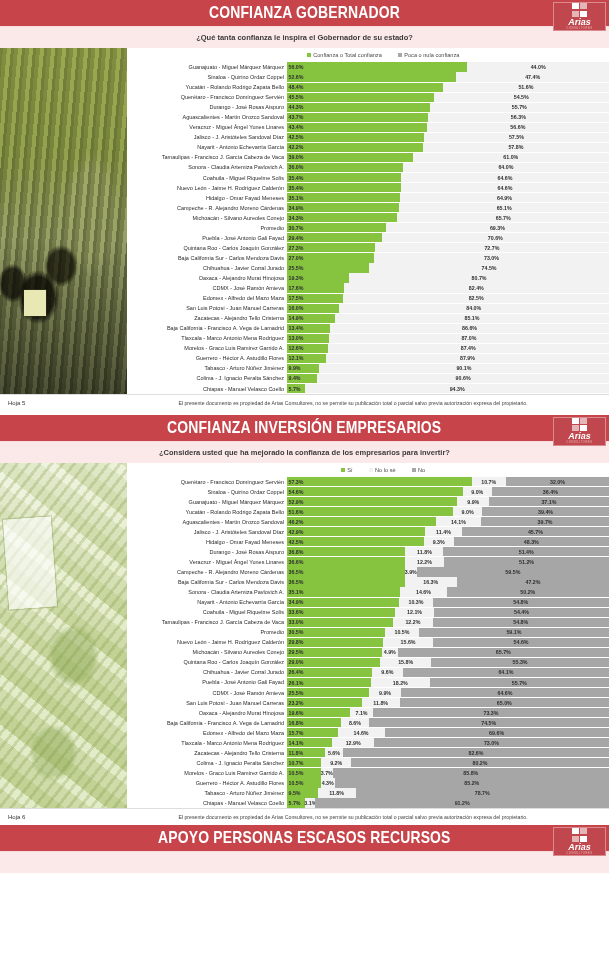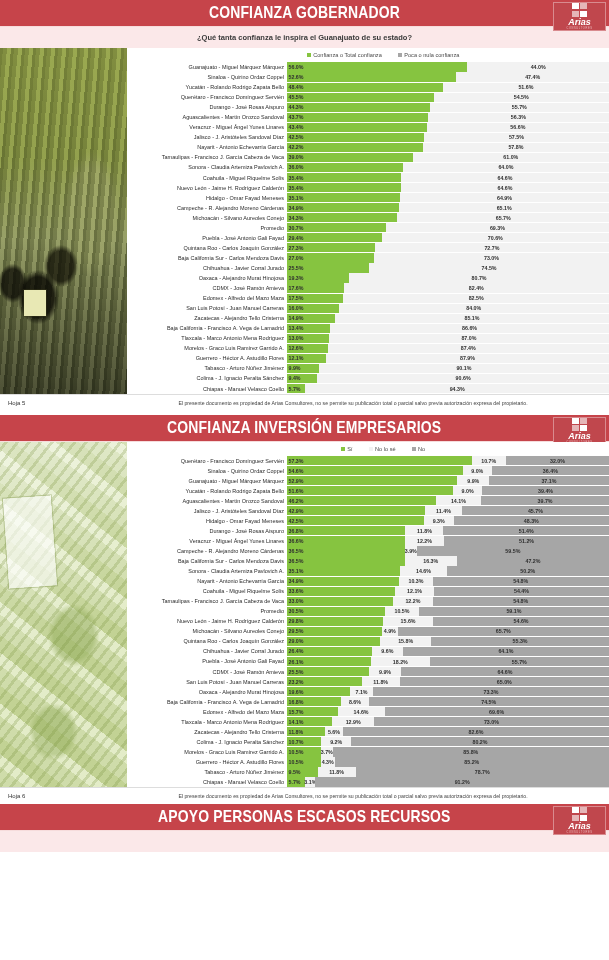--- a/index.html
+++ b/index.html
@@ -147,21 +147,21 @@
             <i></i>
             <i class="dim"></i>
             <i class="dim"></i>
             <i></i>
           </div>
           <div class="logo-txt">Arias</div>
           <div class="logo-sub">CONSULTORES</div>
         </div>
       </div>
       <div class="subtitle-bar">
-        <span>¿Qué tanta confianza le inspira el Guanajuato de su estado?</span>
+        <span>¿Qué tanta confianza le inspira el Gobernador de su estado?</span>
       </div>
       <div class="content">
         <div class="photo protest"></div>
         <div class="chart-area">
           <div class="legend">
             <div class="legend-item">
               <span class="legend-swatch" style="background:#86c440"></span>
               <span class="legend-label">Confianza o Total confianza</span>
             </div>
             <div class="legend-item">
@@ -548,20 +548,23 @@
         <div class="logo">
           <div class="logo-sq">
             <i></i>
             <i class="dim"></i>
             <i class="dim"></i>
             <i></i>
           </div>
           <div class="logo-txt">Arias</div>
           <div class="logo-sub">CONSULTORES</div>
         </div>
+      </div>
+      <div class="subtitle-bar">
+        <span>¿Considera usted que ha mejorado la confianza de los empresarios para invertir?</span>
       </div>
       <div class="content">
         <div class="photo money"></div>
         <div class="chart-area">
           <div class="legend">
             <div class="legend-item">
               <span class="legend-swatch" style="background:#86c440"></span>
               <span class="legend-label">Sí</span>
             </div>
             <div class="legend-item">

